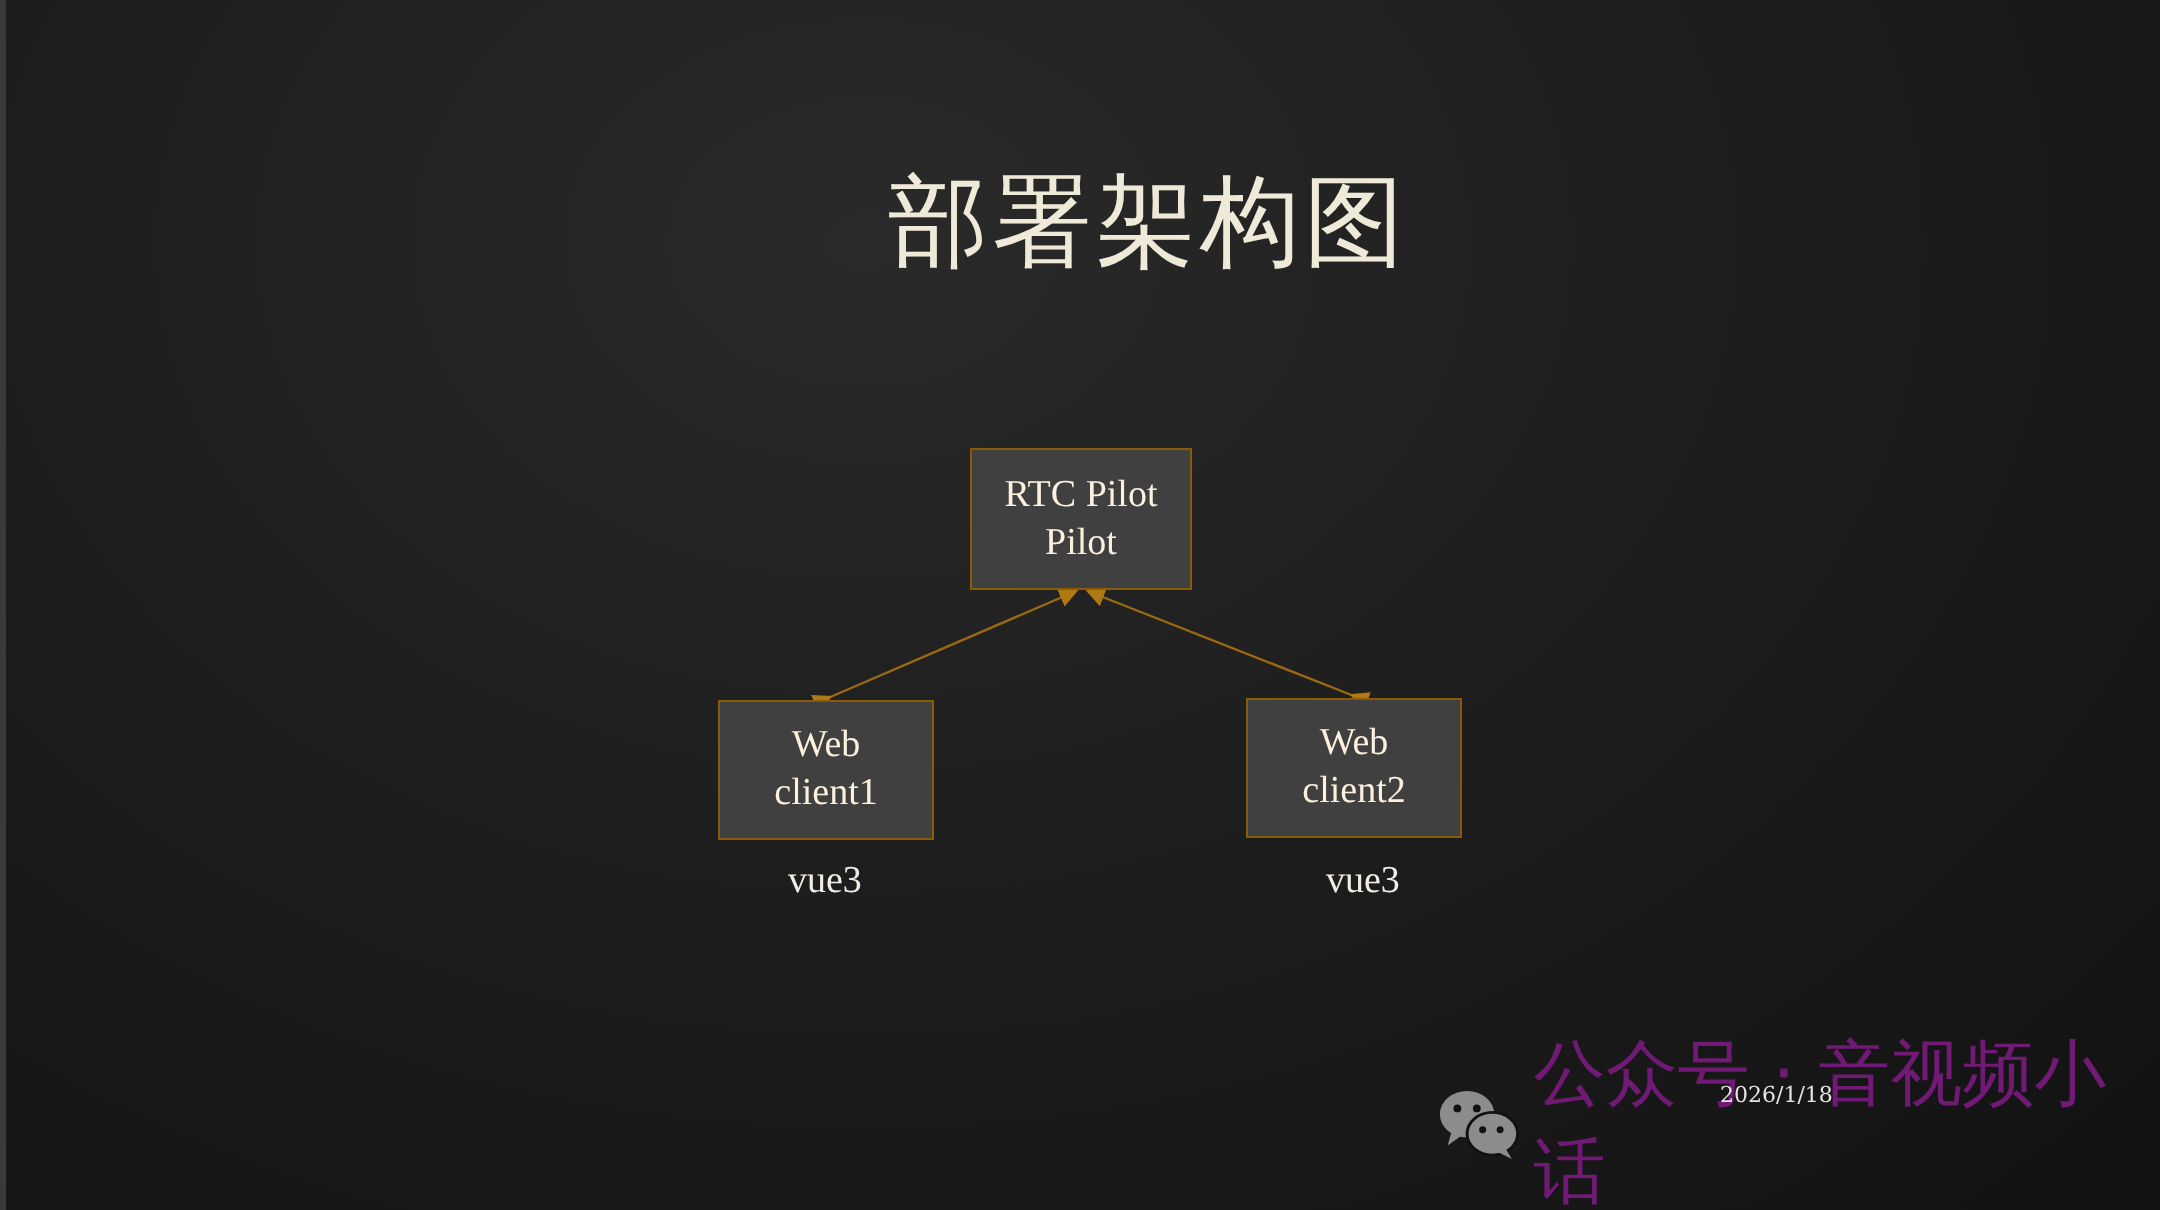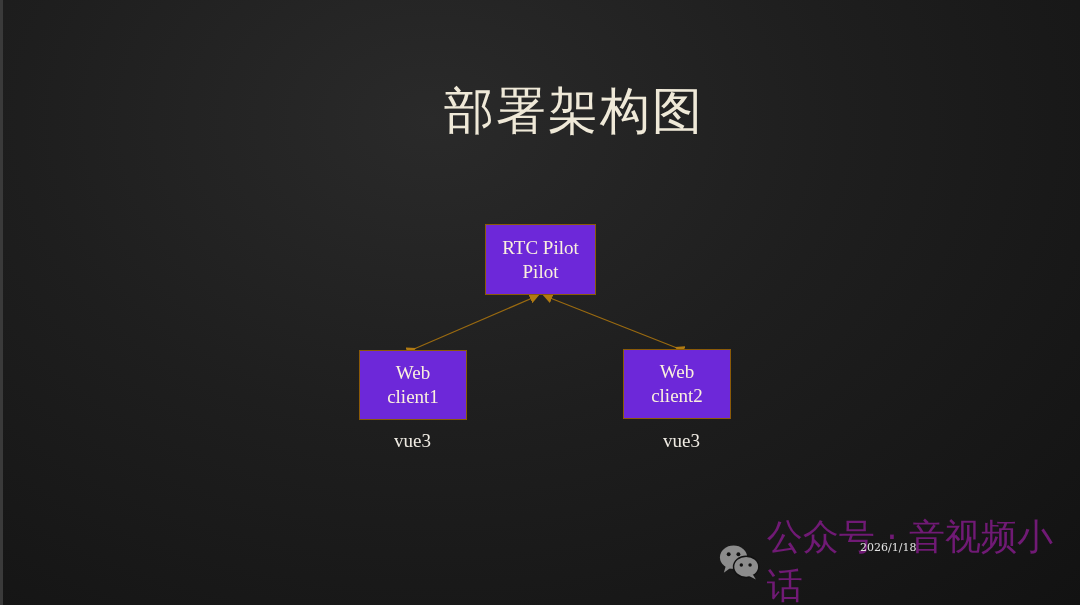--- a/index.html
+++ b/index.html
@@ -9,21 +9,21 @@
     font-family: "Liberation Serif", "DejaVu Serif", serif;
   }
   .left-edge { position: absolute; left: 0; top: 0; width: 3px; height: 605px; background: #3a3a3a; }
   .title {
     position: absolute; left: 0; top: 78px; width: 1080px; text-align: center;
     color: #efe9d8; font-size: 50px; letter-spacing: 2px;
     font-family: "DejaVu Serif", serif;
     margin-left: 34px;
   }
   .node {
-    position: absolute; background: #6d28d9; border: 1px solid #8a5a08;
+    position: absolute; background: #404040; border: 1px solid #8a5a08;
     color: #fbf1de; font-size: 19px; line-height: 24px; text-align: center;
     display: flex; flex-direction: column; justify-content: center; align-items: center;
     box-sizing: border-box;
   }
   .tag { position: absolute; color: #f0ece4; font-size: 19px; text-align: right; }
   svg.links { position: absolute; left: 0; top: 0; }
   .watermark {
     position: absolute; left: 718px; top: 540px; height: 44px;
     display: flex; align-items: center; color: #701a75;
     font-family: "DejaVu Sans", sans-serif; font-size: 36px;

